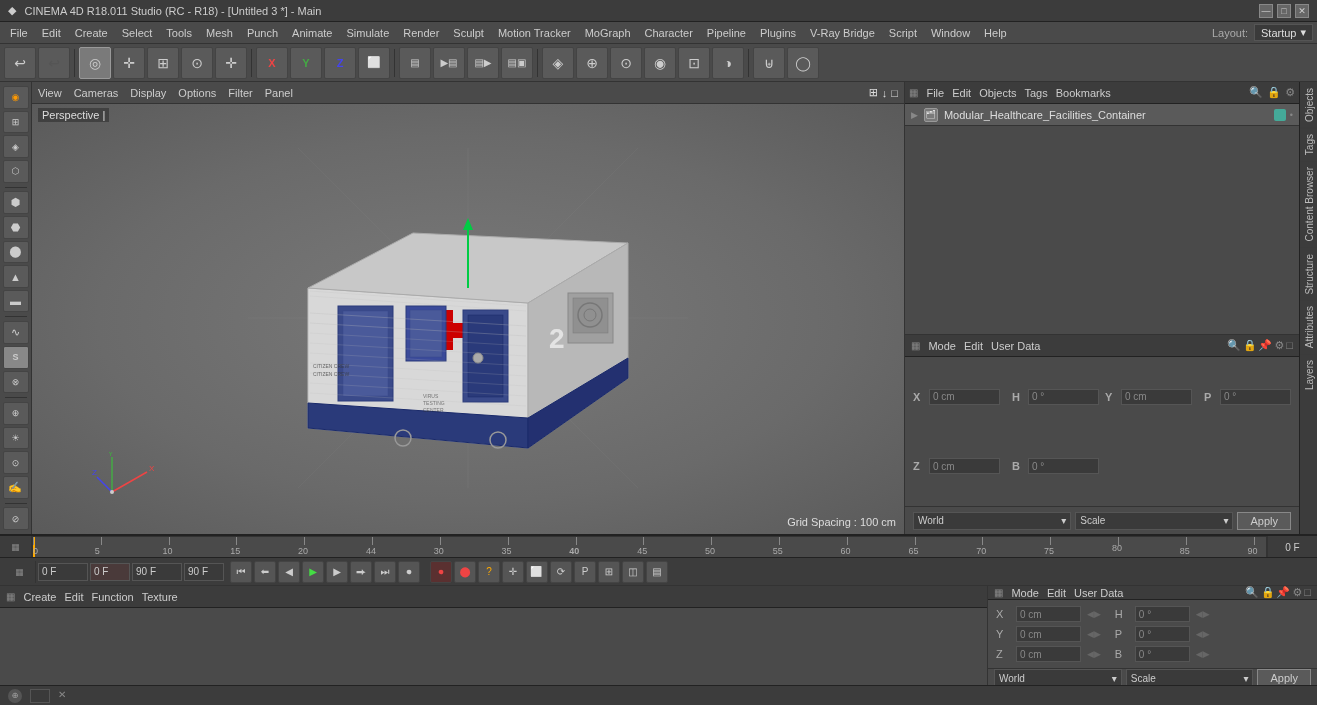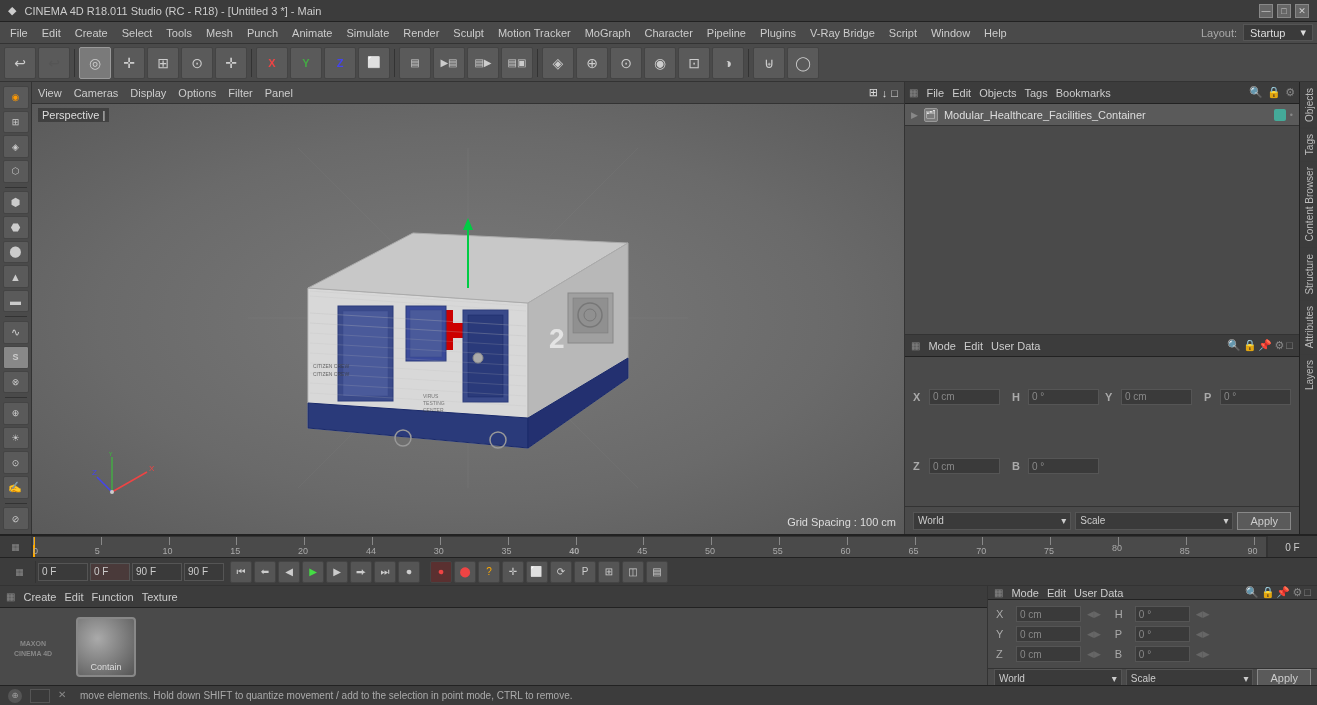--- a/index.html
+++ b/index.html
@@ -411,21 +411,21 @@
   <div class="menu-item">MoGraph</div>
   <div class="menu-item">Character</div>
   <div class="menu-item">Pipeline</div>
   <div class="menu-item">Plugins</div>
   <div class="menu-item">V-Ray Bridge</div>
   <div class="menu-item">Script</div>
   <div class="menu-item">Window</div>
   <div class="menu-item">Help</div>
   <div style="margin-left:auto; display:flex; align-items:center; gap:6px;">
     <span style="color:#aaa;">Layout:</span>
-    <div style="background:#3a3a3a; border:1px solid #555; padding:1px 6px; cursor:pointer; display:flex; align-items:center; gap:15px;">
+    <div style="background:#3a3a3a; border:1px solid #555; padding:1px 6px; cursor:pointer; display:flex; align-items:center; gap:4px;">
       <span>Startup</span>
       <span>▾</span>
     </div>
   </div>
 </div>
 
 <div id="toolbar">
   <div class="tb-btn" title="Undo">↩</div>
   <div class="tb-btn" title="Redo" style="color:#555;">↩</div>
   <div class="tb-separator"></div>
@@ -776,33 +776,20 @@
     <div style="display:flex; height:100px;">
 
       <div id="material-panel" style="flex:1; background:#4a4a4a; border-top:1px solid #333;">
         <div id="material-toolbar">
           <span style="color:#888; font-size:10px;">▦</span>
           <span class="mt-item">Create</span>
           <span class="mt-item">Edit</span>
           <span class="mt-item">Function</span>
           <span class="mt-item">Texture</span>
         </div>
-        <div id="material-content">
-
-          <div style="display:flex; flex-direction:column; align-items:center; margin-right:10px;">
-            <div style="width:50px; height:14px; display:flex; align-items:center; justify-content:center;">
-              <span style="font-size:7px; color:#888; font-weight:bold;">MAXON</span>
-            </div>
-            <div style="font-size:7px; color:#888; font-weight:bold;">CINEMA 4D</div>
-          </div>
-
-          <div class="material-swatch">
-            <span class="material-label">Contain</span>
-          </div>
-        </div>
       </div>
 
       <div style="width:330px; background:#4a4a4a; border-left:1px solid #333; border-top:1px solid #333; display:flex; flex-direction:column;">
         <div style="height:22px; background:#3c3c3c; display:flex; align-items:center; padding:0 6px; gap:8px; border-bottom:1px solid #222;">
           <span style="color:#888; font-size:10px;">▦</span>
           <span class="rtt-item">Mode</span>
           <span class="rtt-item">Edit</span>
           <span class="rtt-item">User Data</span>
           <div style="margin-left:auto; display:flex; gap:2px;">
             <span style="cursor:pointer; color:#888; font-size:11px;">🔍</span>
@@ -852,16 +839,15 @@
           </div>
         </div>
       </div>
     </div>
   </div>
 
   <div id="status-bar">
     <div class="status-icon">⊕</div>
     <div style="width:20px; height:14px; background:#3a3a3a; border:1px solid #555; cursor:pointer;"></div>
     <div style="width:14px; height:14px; cursor:pointer; color:#888;">✕</div>
-    <span>move elements. Hold down SHIFT to quantize movement / add to the selection in point mode, CTRL to remove.</span>
   </div>
 
 </div>
 
 </body></html>

